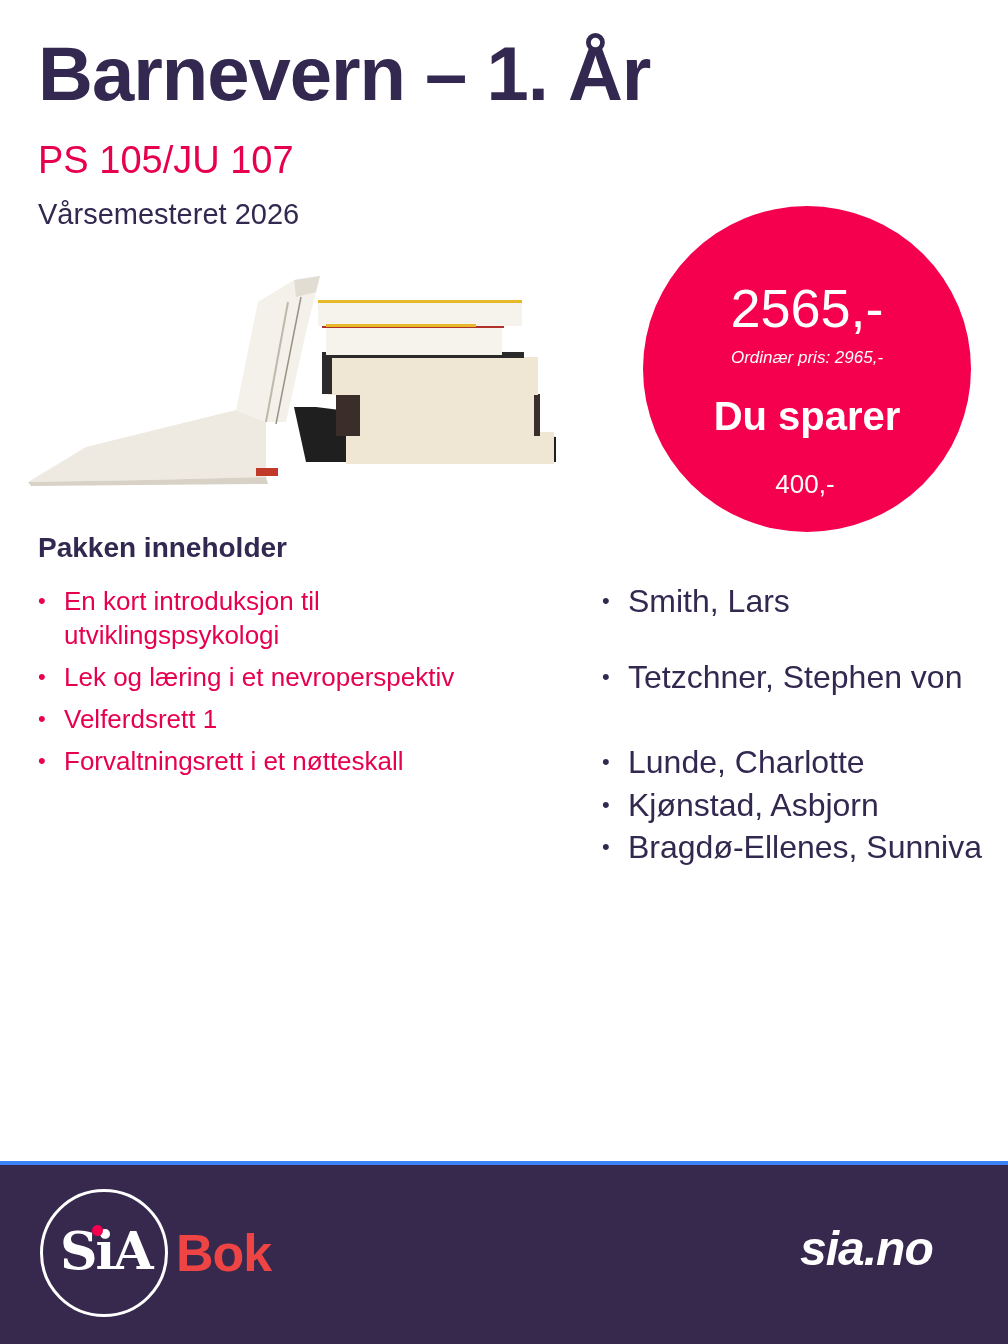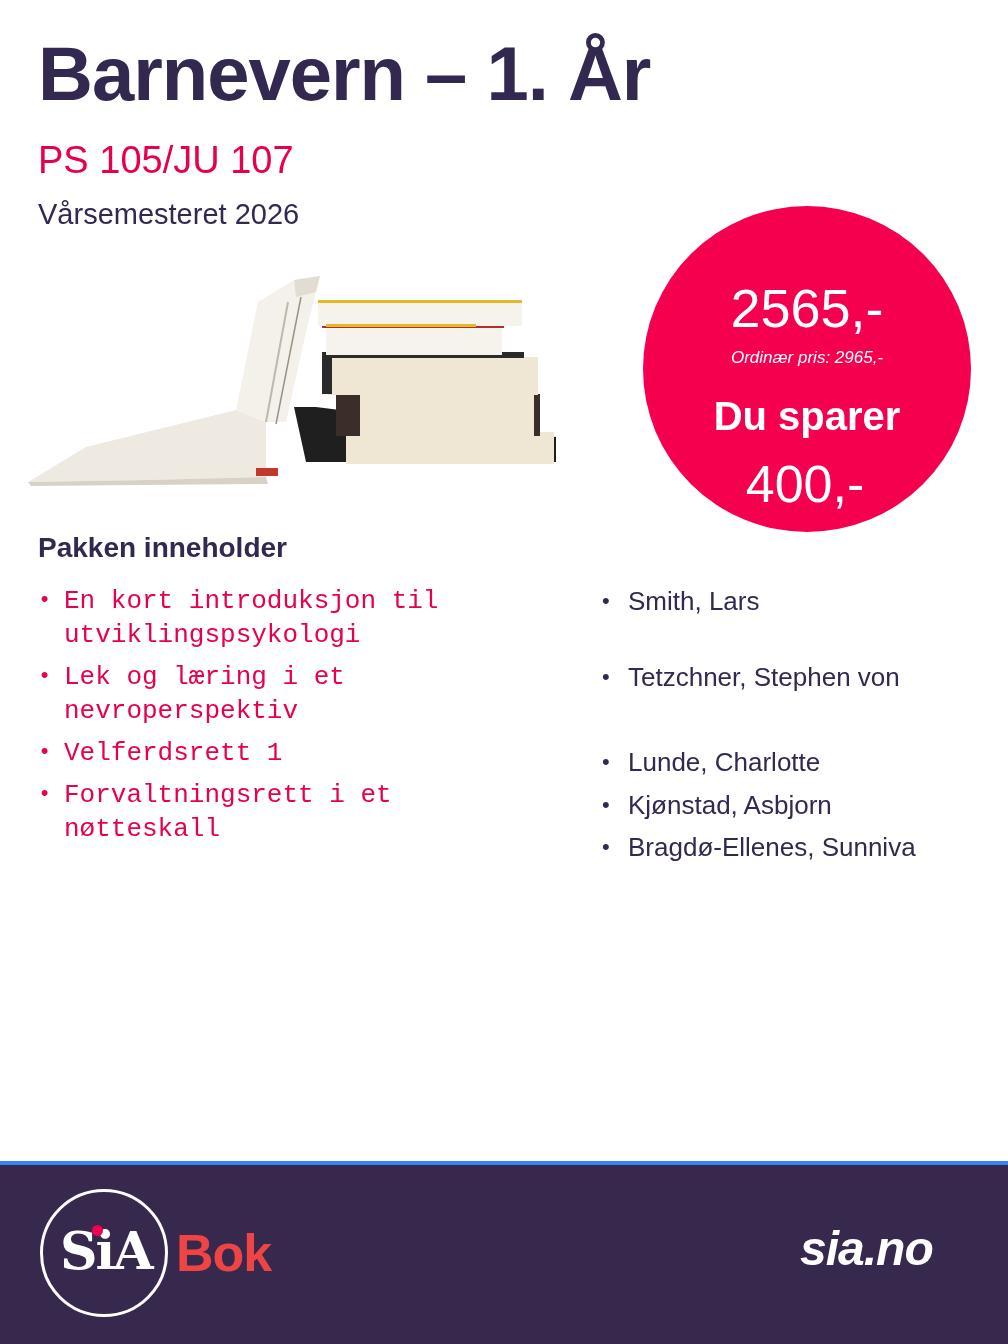--- a/index.html
+++ b/index.html
@@ -25,38 +25,38 @@
   .books {
     position:absolute; left:26px; top:272px; width:540px; height:220px;
   }
   .price-circle {
     position:absolute; left:643px; top:206px; width:328px; height:326px;
     border-radius:50%; background:#f5004f; color:#ffffff; text-align:center;
   }
   .price-circle .price { position:absolute; left:0; right:0; top:72px; font-size:54px; line-height:60px; }
   .price-circle .ordinary { position:absolute; left:0; right:0; top:141px; font-size:17px; font-style:italic; line-height:22px; }
   .price-circle .save-label { position:absolute; left:0; right:0; top:186px; font-size:40px; line-height:48px;font-weight:bold; }
-  .price-circle .save-amount { position:absolute; left:0; right:4px; top:254px; font-size:52px; line-height:48px; }
+  .price-circle .save-amount { position:absolute; left:0; right:4px; top:254px; font-size:26px; line-height:48px; }
 
   .pkg-heading {
     position:absolute; left:38px; top:530px;
     font-size:28px; font-weight:bold; color:#33284f; line-height:36px; white-space:nowrap;
   }
   ul.titles, ul.authors { list-style:none; margin:0; padding:0; position:absolute; }
-  ul.titles { left:38px; top:584px; width:500px;font-family:Liberation Mono, monospace; }
+  ul.titles { left:38px; top:584px; width:500px; }
   ul.titles li {
     position:relative; padding-left:26px; color:#e6004f; font-size:26px; line-height:34px;
   }
   ul.titles li::before, ul.authors li::before {
     content:"•"; position:absolute; left:0; top:0; font-size:22px;
   }
   ul.titles li::before { color:#e6004f; }
   ul.authors { left:602px; top:584px; width:380px; }
   ul.authors li {
-    position:absolute; left:0; padding-left:26px; color:#33284f; font-size:26px; line-height:34px; white-space:nowrap;
+    position:absolute; left:0; padding-left:26px; color:#33284f; font-size:32px; line-height:34px; white-space:nowrap;
   }
   ul.authors li::before { color:#33284f; }
 
   .footer {
     position:absolute; left:0; top:1161px; width:1008px; height:183px;
     background:#37294e; border-top:4px solid #3b82f6;
   }
   .logo-left { position:absolute; left:40px; top:24px; height:132px; width:260px; }
   .logo-circle {
     position:absolute; left:0; top:0; width:128px; height:128px;

